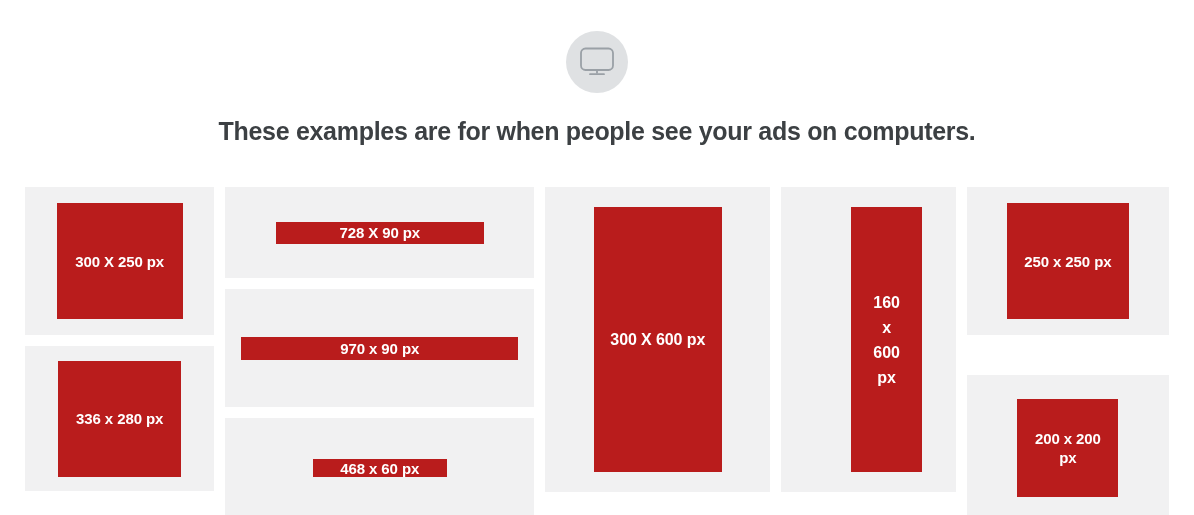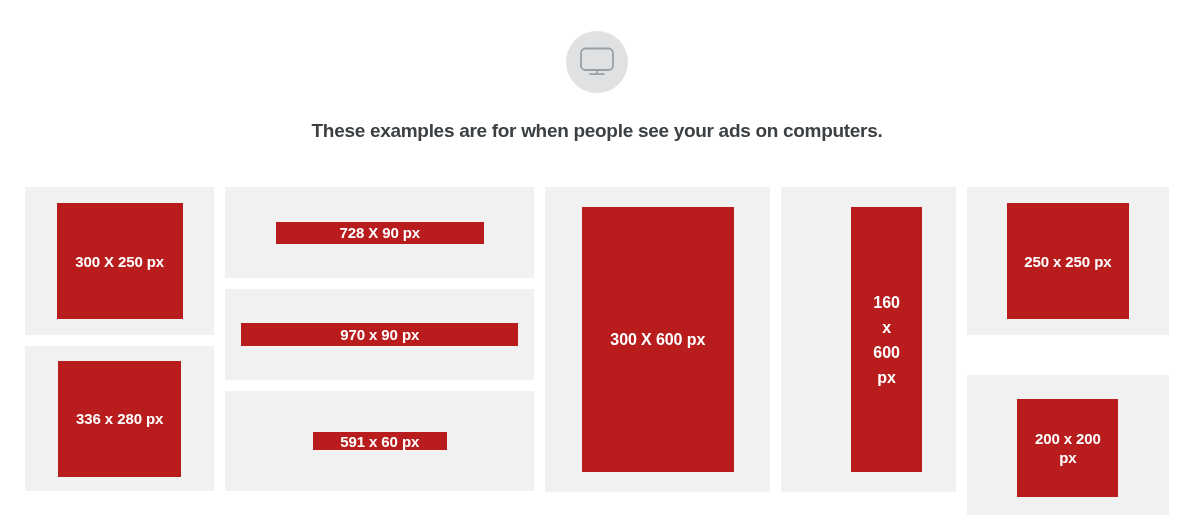--- a/index.html
+++ b/index.html
@@ -40,21 +40,21 @@
     display: flex;
     align-items: center;
     justify-content: center;
   }
 
   .icon-circle svg { display: block; }
 
   .headline {
     margin: 0;
     padding-top: 23px;
-    font-size: 19px;
+    font-size: 25px;
     line-height: 30px;
     font-weight: bold;
     letter-spacing: -0.3px;
     color: #3c4043;
     font-family: "Liberation Sans", sans-serif;
   }
 
   
   .grid {
     position: absolute;
@@ -99,29 +99,29 @@
   }
 
   
   .panel-a1 { height: 148px; }
   .panel-a2 { height: 145px; }
   .ad-300x250 { width: 126px; height: 116px; }
   .ad-336x280 { width: 123px; height: 116px; }
 
   
   .panel-b1 { height: 91px; }
-  .panel-b2 { height: 91px; }
+  .panel-b2 { height: 118px; }
   .panel-b3 { height: 100px; }
   .ad-728x90  { width: 208px; height: 22px; }
   .ad-970x90  { width: 277px; height: 23px; }
   .ad-468x60  { width: 134px; height: 18px; }
 
   
   .panel-c1 { height: 305px; }
-  .ad-300x600 { width: 152px; height: 265px; font-size: 16px; }
+  .ad-300x600 { width: 128px; height: 265px; font-size: 16px; }
 
   
   .panel-d1 { height: 305px; padding-left: 36px; }
   .ad-160x600 { width: 71px; height: 265px; font-size: 16px; line-height: 25px; }
 
   
   .panel-e1 { height: 148px; }
   .panel-e2 { height: 145px; }
   .ad-250x250 { width: 122px; height: 116px; }
   .ad-200x200 { width: 101px; height: 98px; }
@@ -156,21 +156,21 @@
     </div>
 
     <div class="col col-b">
       <div class="panel panel-b1">
         <div class="ad ad-728x90">728 X 90 px</div>
       </div>
       <div class="panel panel-b2">
         <div class="ad ad-970x90">970 x 90 px</div>
       </div>
       <div class="panel panel-b3">
-        <div class="ad ad-468x60">591 x 60 px</div>
+        <div class="ad ad-468x60">468 x 60 px</div>
       </div>
     </div>
 
     <div class="col col-c">
       <div class="panel panel-c1">
         <div class="ad ad-300x600">300 X 600 px</div>
       </div>
     </div>
 
     <div class="col col-d">

